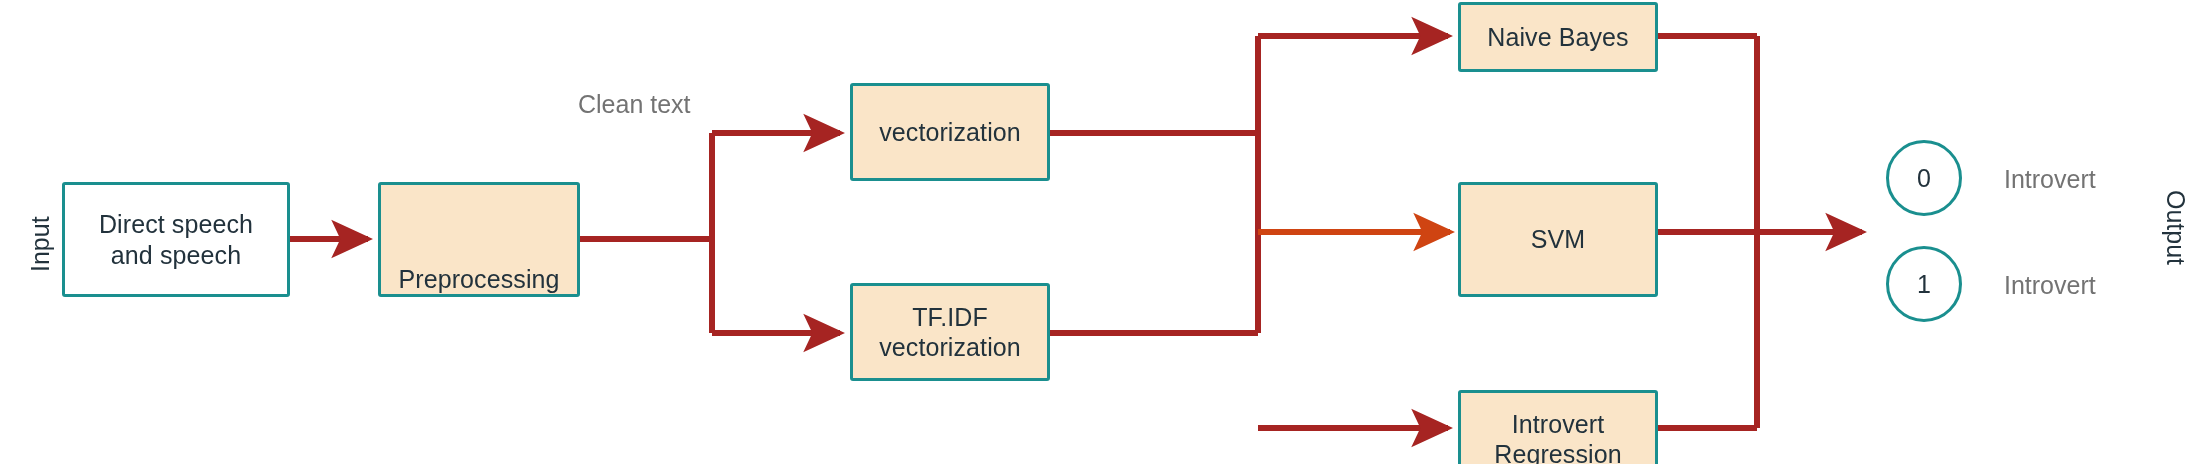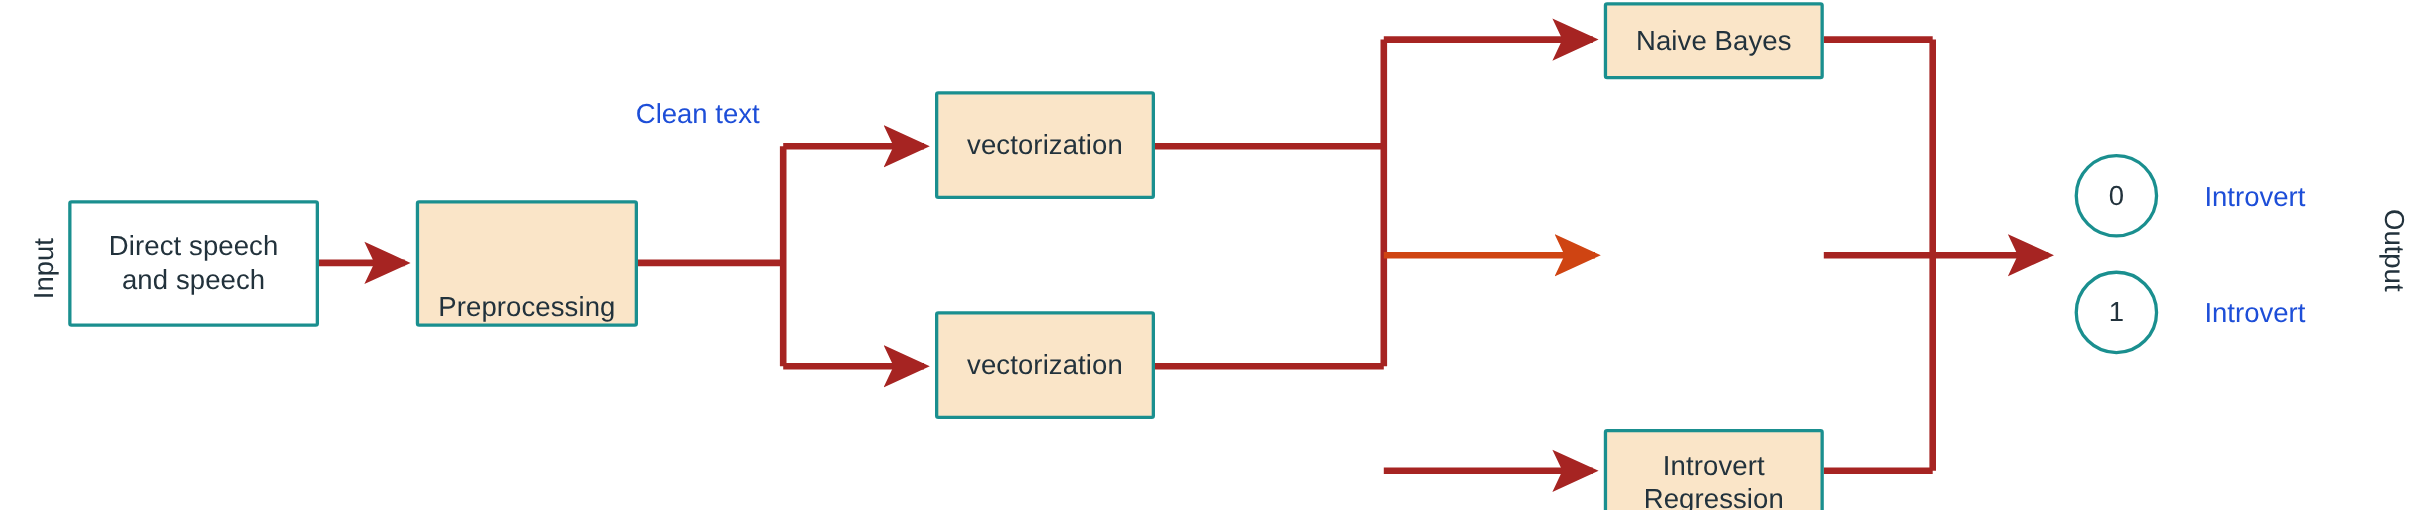--- a/index.html
+++ b/index.html
@@ -15,21 +15,21 @@
         text-align:center;color:#22323c;font-size:25px;line-height:1.22;
         letter-spacing:.1px;}
   .node.fill{background:#fae5c8;}
   .node.plain{background:#ffffff;}
 
   .circ{position:absolute;box-sizing:border-box;
         width:76px;height:76px;border:3px solid #1a8f8f;border-radius:50%;
         background:#fff;display:flex;align-items:center;justify-content:center;
         color:#22323c;font-size:25px;}
 
-  .lbl{position:absolute;color:#1d4ed8;font-size:25px;white-space:nowrap;}
+  .lbl{position:absolute;color:#737373;font-size:25px;white-space:nowrap;}
   .vlabel{position:absolute;color:#22323c;font-size:25px;white-space:nowrap;
           transform-origin:left top;}
 </style>
 </head>
 <body>
 
 <div id="stage">
 
   <svg id="wires" viewBox="0 0 2196 464">
     <defs>
@@ -86,28 +86,32 @@
   <div class="lbl" style="left:578px;top:90px;">Clean text</div>
 
   <div class="node fill" style="left:850px;top:83px;width:200px;height:98px;">
     <div>
       <div>vectorization</div>
     </div>
   </div>
 
   <div class="node fill" style="left:850px;top:283px;width:200px;height:98px;">
     <div>
+      <div>TF.IDF</div>
       <div>vectorization</div>
     </div>
   </div>
 
   <div class="node fill" style="left:1458px;top:2px;width:200px;height:70px;">
     <div>Naive Bayes</div>
   </div>
 
+  <div class="node fill" style="left:1458px;top:182px;width:200px;height:115px;">
+    <div>SVM</div>
+  </div>
 
   <div class="node fill" style="left:1458px;top:390px;width:200px;height:98px;">
     <div>
       <div>Introvert</div>
       <div>Regression</div>
     </div>
   </div>
 
   <div class="circ" style="left:1886px;top:140px;">
     <span>0</span>

